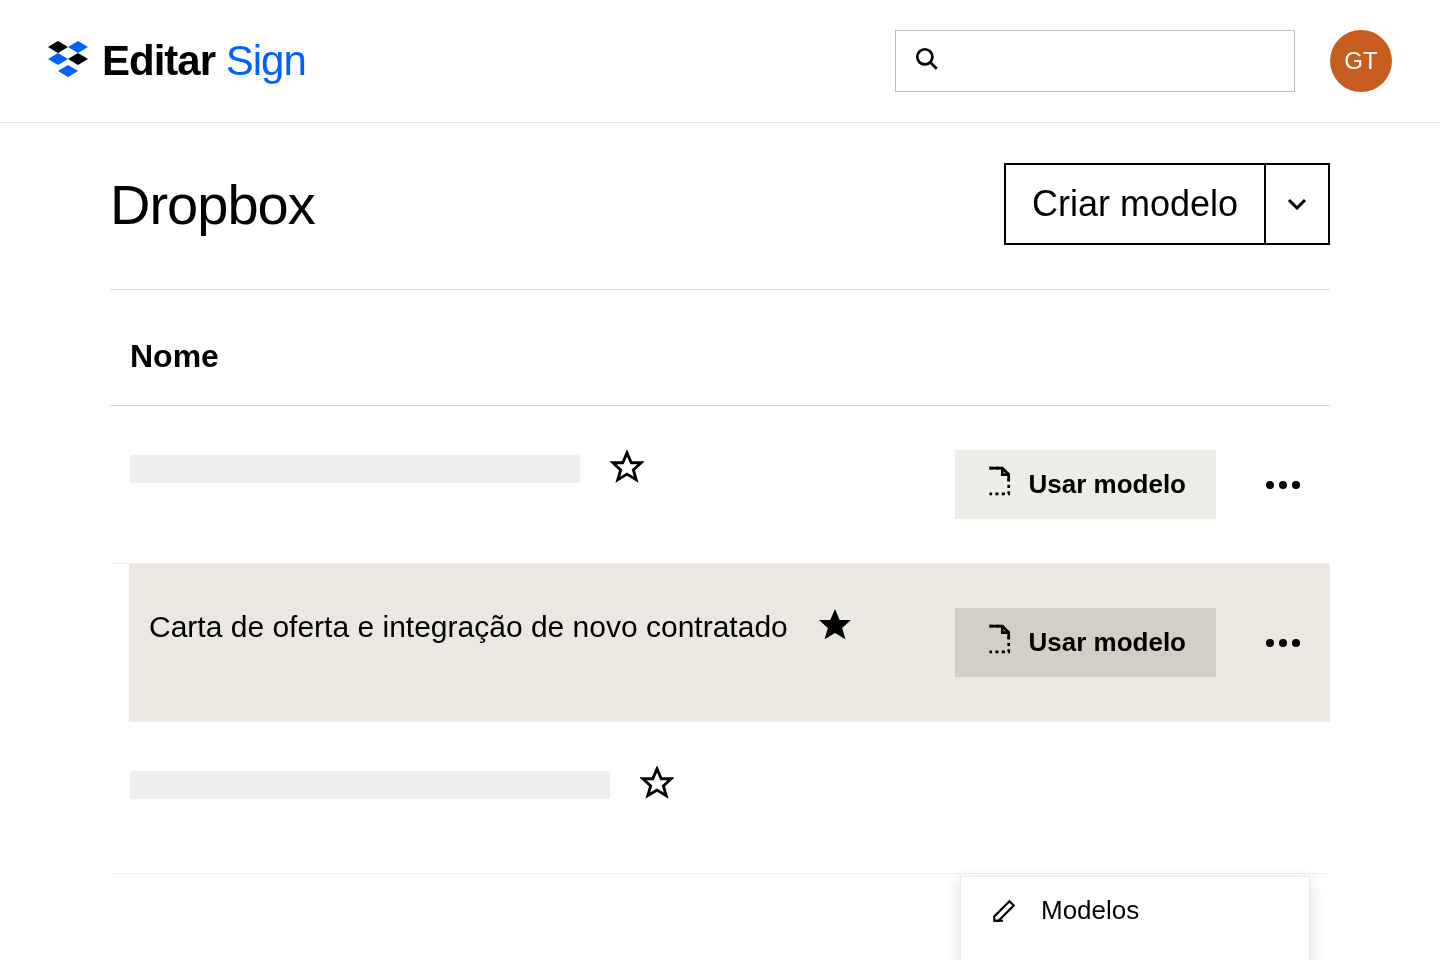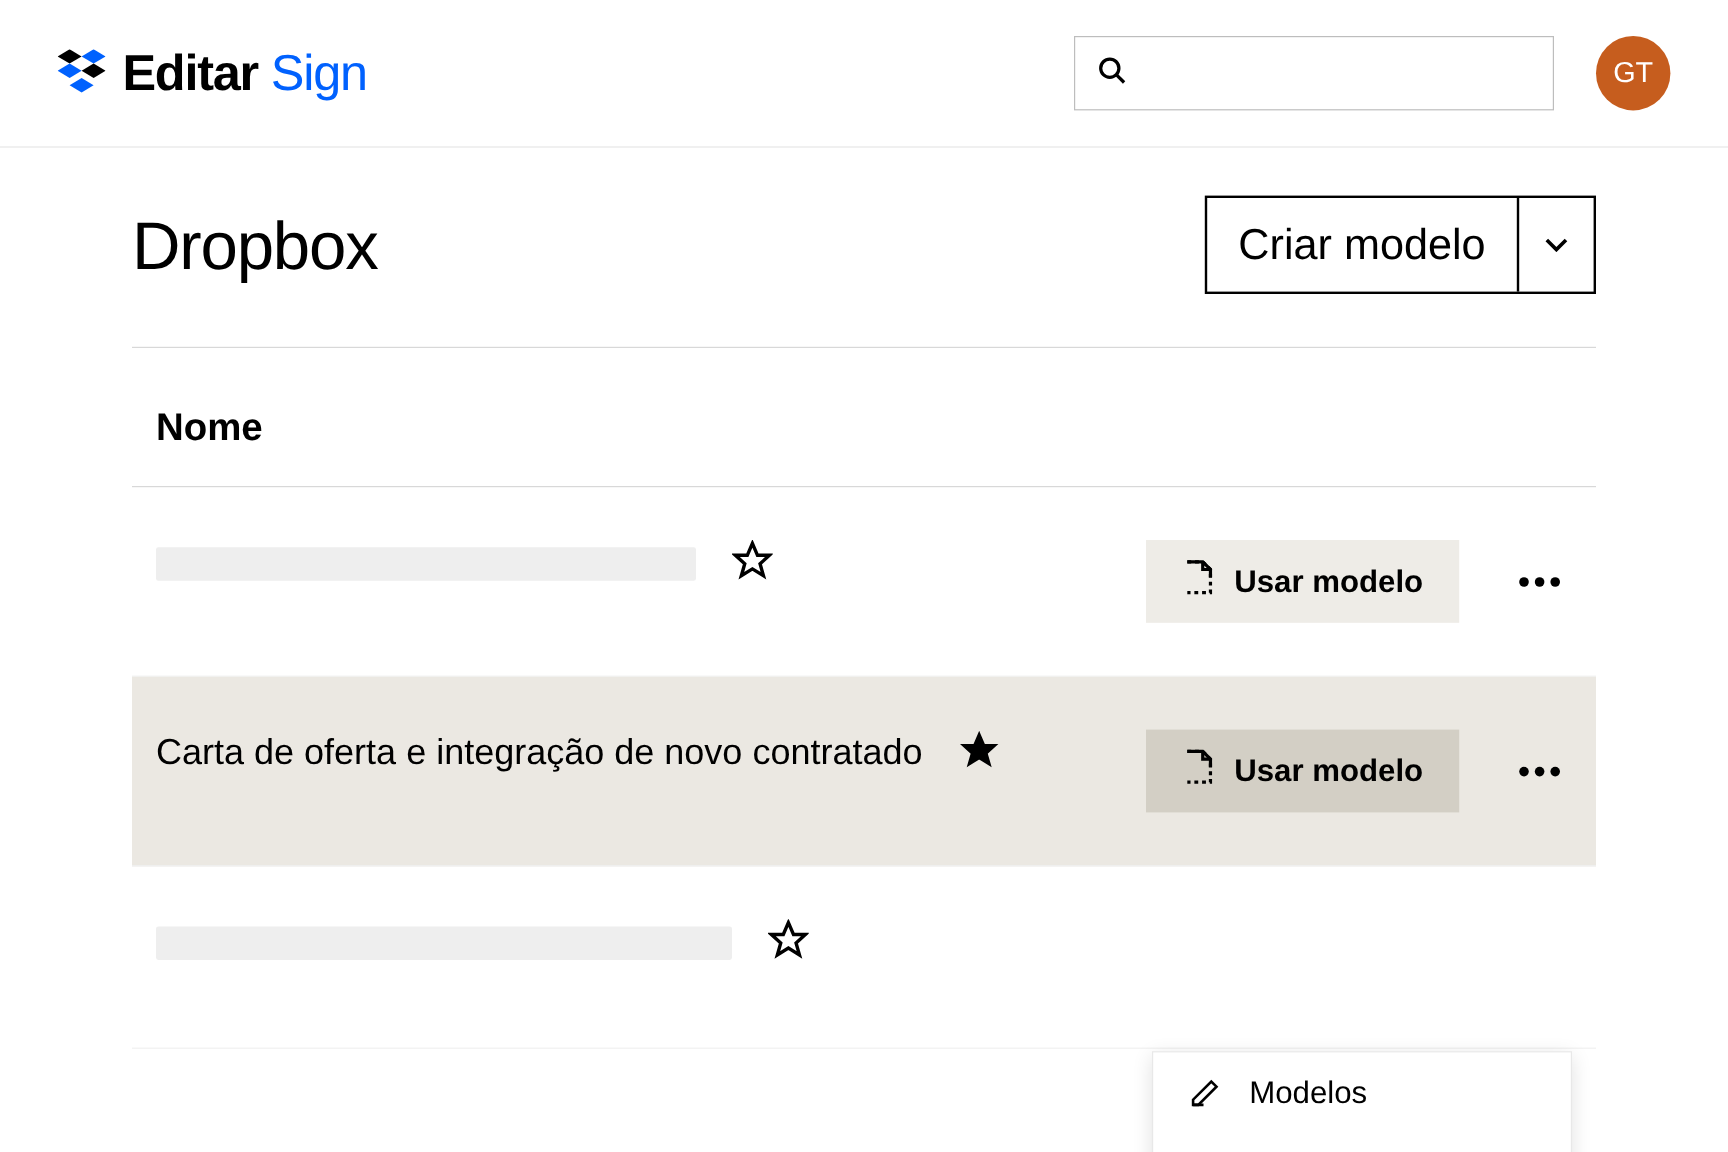--- a/index.html
+++ b/index.html
@@ -117,21 +117,21 @@
   .template-row {
     display: flex;
     align-items: flex-start;
     justify-content: space-between;
     padding: 44px 20px;
     border-bottom: 1px solid #f0f0f0;
     position: relative;
     gap: 24px;
   }
   .template-row:last-child { border-bottom: 1px solid #d8d8d8; }
-  .template-row.selected { background: #ebe8e2; }
+  .template-row.selected { background: #ebe8e2; margin-left: 19px; }
   .row-left {
     display: flex;
     align-items: center;
     gap: 30px;
   }
   .placeholder-name {
     width: 450px;
     height: 28px;
     background: #eeeeee;
     border-radius: 2px;

